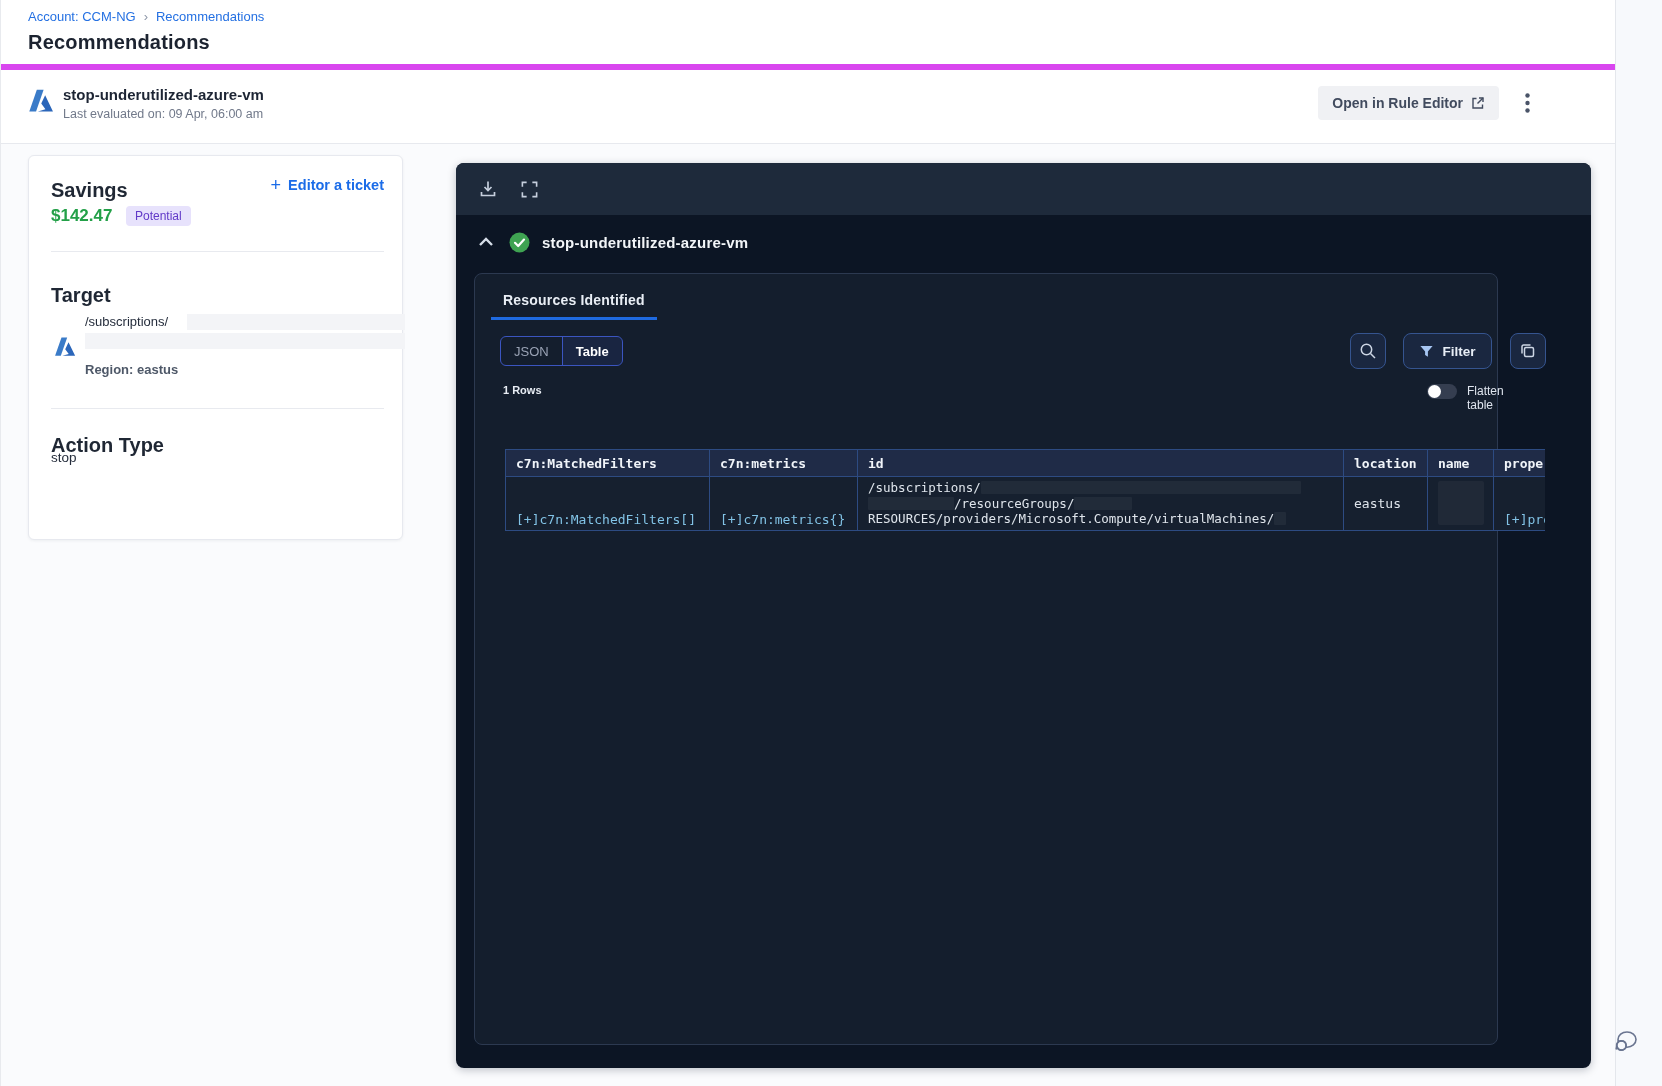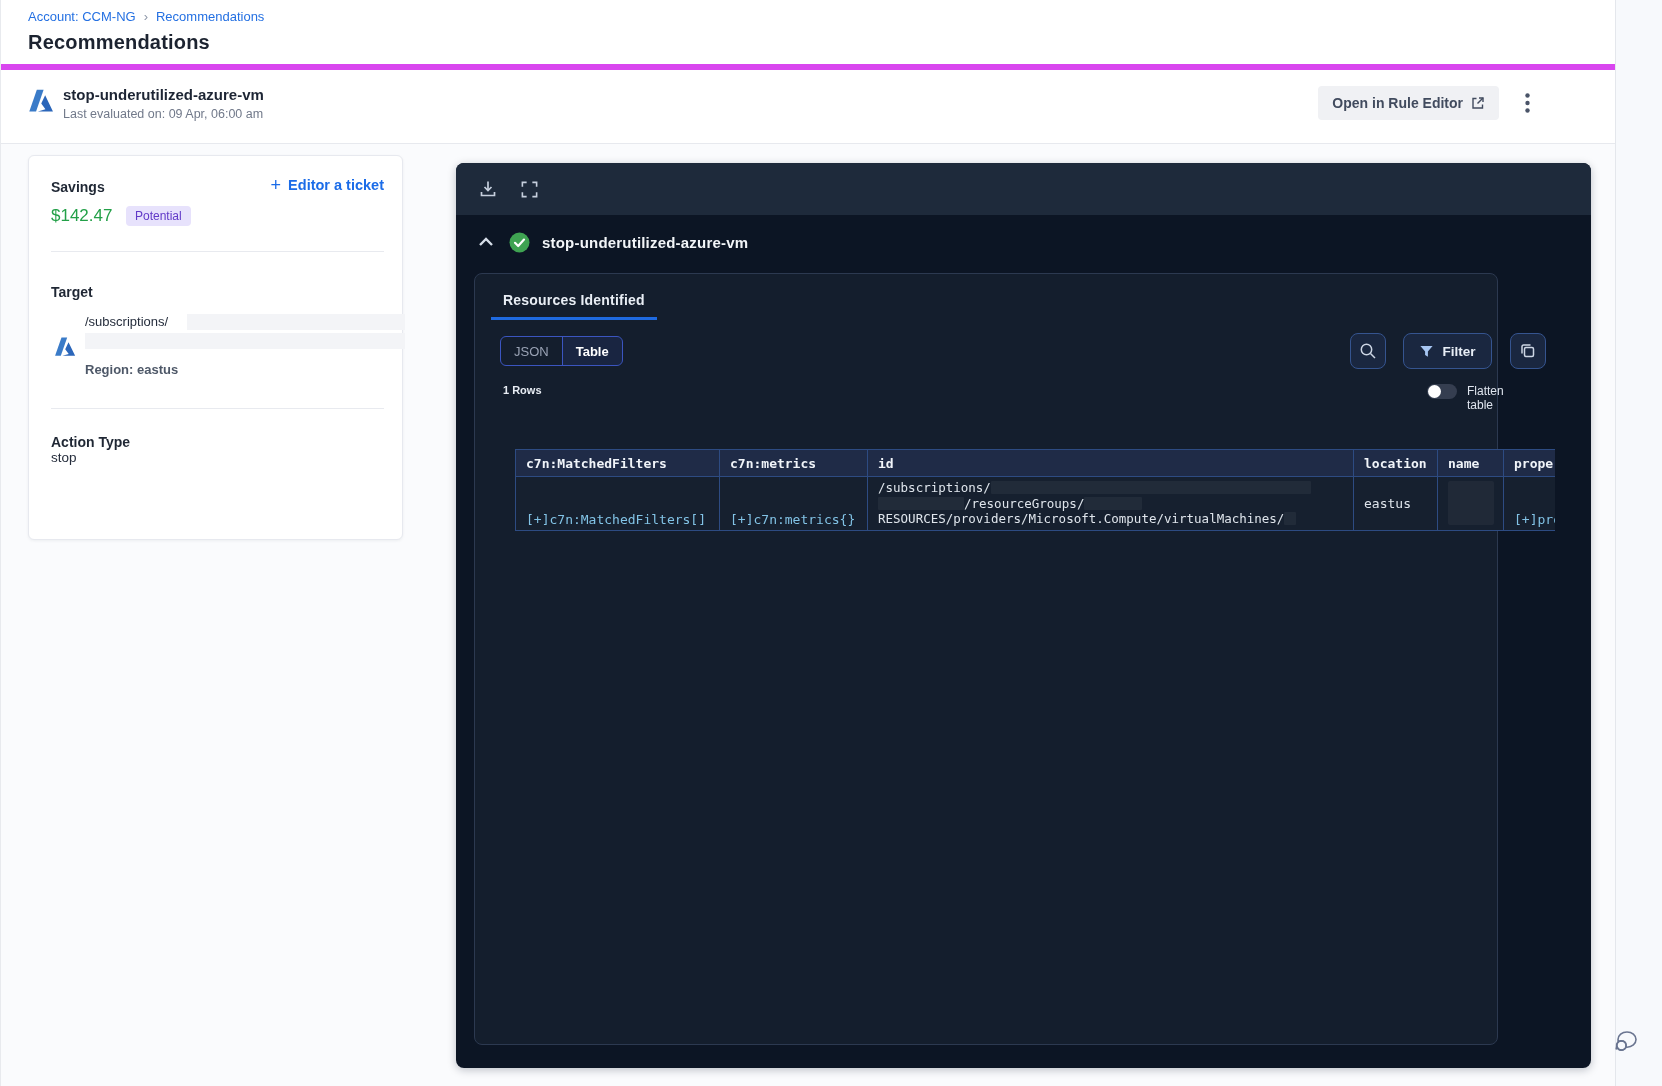--- a/index.html
+++ b/index.html
@@ -24,25 +24,25 @@
 
   
   .content-bg { position:absolute; left:0; top:144px; width:1614px; height:942px; background:#fafbfd; }
 
   
   .right-strip { position:absolute; left:1614px; top:0; width:48px; height:1086px; background:#f7f9fc; border-left:1px solid #e4e7ec; }
   .chat-btn { position:absolute; left:1608px; top:1020px; width:40px; height:40px; background:none; border:none; cursor:pointer; }
 
   
   .summary-card { position:absolute; left:27px; top:155px; width:375px; height:385px; background:#fff; border:1px solid #e7e9ef; border-radius:6px; box-shadow:0 1px 3px rgba(20,30,50,.06); }
-  .sc-label { font-size:14px; font-weight:700; color:#1f2734; }
+  .sc-label { font-size:20px; font-weight:700; color:#1f2734; }
   .savings-label { position:absolute; left:22px; top:23px; }
   .create-ticket { position:absolute; right:18px; top:21px; background:none; border:none; font-family:"Liberation Sans",sans-serif; font-size:14.5px; font-weight:700; color:#1b6ce8; display:flex; align-items:center; gap:7px; cursor:pointer; }
   .plus-glyph { font-size:18px; font-weight:400; line-height:14px; }
-  .savings-amount { position:absolute; left:22px; top:50px; font-size:17px; font-weight:400; color:#23a048; }
+  .savings-amount { position:absolute; left:22px; top:50px; font-size:17px; font-weight:700; color:#23a048; }
   .potential-badge { position:absolute; left:97px; top:50px; background:#e7e2fc; color:#6139c8; font-size:12px; font-weight:500; padding:3px 9px; border-radius:4px; }
   .sc-div1 { position:absolute; left:22px; right:18px; top:95px; border-top:1px solid #e8eaef; }
   .target-label { position:absolute; left:22px; top:128px; }
   .azure-sm { position:absolute; left:25px; top:180px; width:22px; height:22px; }
   .target-path { position:absolute; left:56px; top:158px; font-size:13px; color:#252d3c; }
   .redact-l1 { position:absolute; left:158px; top:158px; width:218px; height:16px; background:#f3f4f7; }
   .redact-l2 { position:absolute; left:56px; top:177px; width:320px; height:16px; background:#f3f4f7; }
   .target-region { position:absolute; left:56px; top:206px; font-size:13px; color:#4e5868;font-weight:bold; }
   .sc-div2 { position:absolute; left:22px; right:18px; top:252px; border-top:1px solid #e8eaef; }
   .action-label { position:absolute; left:22px; top:278px; }
@@ -71,21 +71,21 @@
   .search-btn { left:875px; }
   .copy-btn { left:1035px; }
   .filter-btn { position:absolute; left:928px; top:59px; width:89px; height:36px; background:#1a2740; border:1px solid #35548f; border-radius:8px; cursor:pointer; display:flex; align-items:center; justify-content:center; gap:8px; font-family:"Liberation Sans",sans-serif; font-size:13.5px; font-weight:600; color:#e8eef6; }
 
   .rows-count { position:absolute; left:28px; top:110px; font-size:11px; font-weight:700; color:#e8edf4; }
   .flatten-toggle { position:absolute; left:952px; top:110px; width:30px; height:15px; background:#353e50; border:none; border-radius:8px; cursor:pointer; }
   .flatten-knob { position:absolute; left:1px; top:1px; width:13px; height:13px; border-radius:50%; background:#ffffff; }
   .flatten-label { position:absolute; left:992px; top:110px; font-size:12px; color:#dfe5ee; }
 
   
-  .tbl-wrap { position:absolute; left:30px; top:175px; width:1040px; height:101px; overflow:hidden;margin-left:10px; }
+  .tbl-wrap { position:absolute; left:30px; top:175px; width:1040px; height:101px; overflow:hidden; }
   table.c7n { border-collapse:collapse; table-layout:fixed; width:1108px; font-family:"DejaVu Sans Mono", monospace; }
   table.c7n col.c1{width:204px} table.c7n col.c2{width:148px} table.c7n col.c3{width:486px}
   table.c7n col.c4{width:84px}  table.c7n col.c5{width:66px}  table.c7n col.c6{width:120px}
   table.c7n th { background:#1f2b47; border:1px solid #2d4b82; color:#f0f4f9; font-size:13px; font-weight:700; text-align:left; padding:5px 10px 4px 10px; height:27px; white-space:nowrap; overflow:hidden; }
   table.c7n td { background:#16202f; border:1px solid #2d4b82; height:49px; padding:3px 10px; white-space:nowrap; overflow:hidden; }
   td.expand-cell { color:#82c3e6; font-size:13px; vertical-align:bottom; padding-bottom:9px; cursor:pointer; }
   td.plain-cell { color:#dfe5ec; font-size:13px; vertical-align:middle; }
   td.id-cell { color:#dfe5ec; font-size:12.5px; vertical-align:top; padding-top:5px; }
   .id-line { height:15.5px; line-height:15.5px; display:flex; align-items:center; }
   .redact-d { display:inline-block; height:13px; background:rgba(255,255,255,.05); border-radius:1px; }

